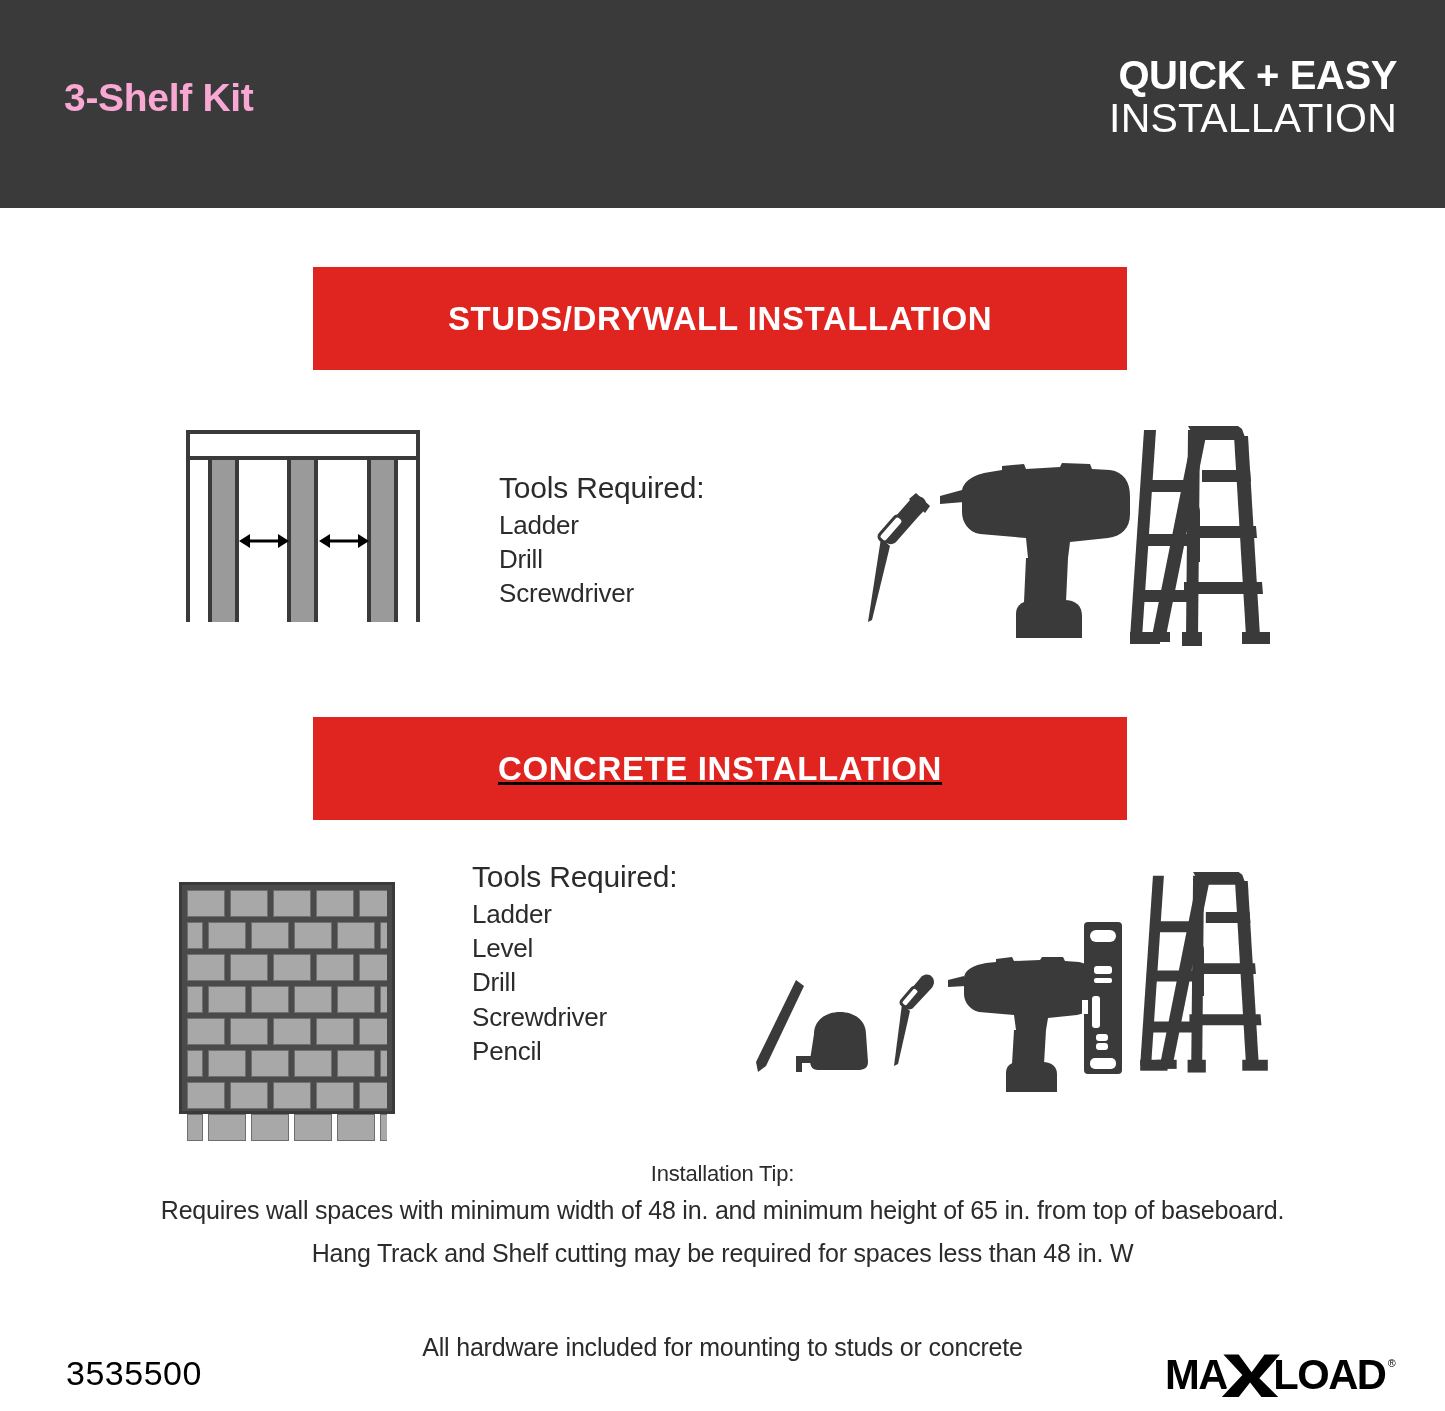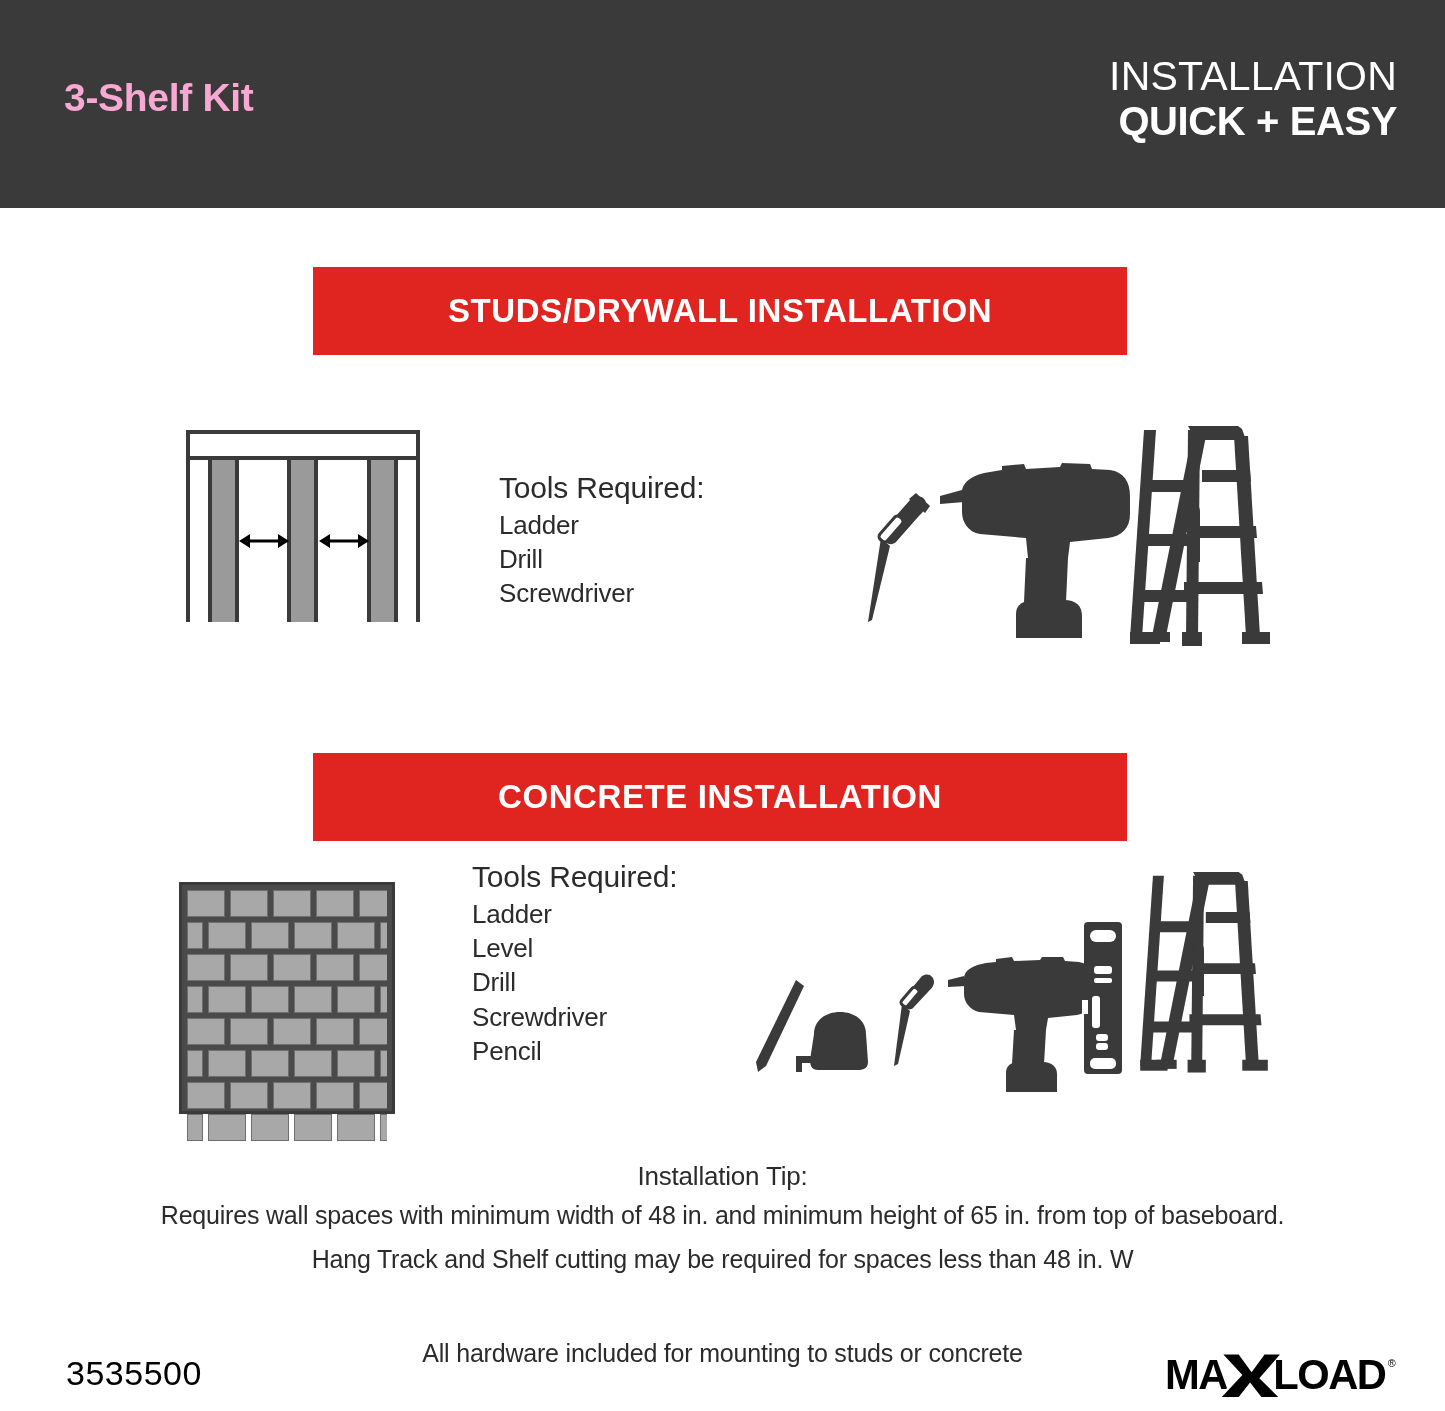--- a/index.html
+++ b/index.html
@@ -57,35 +57,35 @@
     letter-spacing: 0.2px;
     line-height: 1.12;
     white-space: nowrap;
   }
 
   
   .red-banner {
     position: absolute;
     left: 313px;
     width: 814px;
-    height: 88px;
+    height: 103px;
     background: #E0241F;
     display: flex;
     align-items: center;
     justify-content: center;
   }
   .red-banner .banner-text {
     color: #ffffff;
     font-size: 33px;
     font-weight: bold;
     letter-spacing: 0.6px;
     white-space: nowrap;
   }
   #banner-studs { top: 267px; }
-  #banner-concrete { top: 753px; }
+  #banner-concrete { top: 717px; text-decoration: underline; }
 
   
   #studs-diagram {
     position: absolute;
     left: 186px;
     top: 430px;
     width: 234px;
     height: 222px;
   }
   .plate {
@@ -198,21 +198,21 @@
   
   #tip-block {
     position: absolute;
     left: 0;
     top: 1159px;
     width: 1445px;
     text-align: center;
     color: #2b2b2b;
   }
   #tip-heading {
-    font-size: 26px;
+    font-size: 22px;
     font-weight: 400;
     line-height: 1.35;
     letter-spacing: -0.2px;
   }
   .tip-line {
     font-size: 25px;
     font-weight: 400;
     line-height: 1.75;
     letter-spacing: -0.2px;
   }
@@ -241,22 +241,22 @@
   }
 </style>
 </head>
 <body>
 
 <div id="page">
 
   <div id="header">
     <div id="header-title">3-Shelf Kit</div>
     <div id="header-right">
+      <div id="header-kicker">QUICK + EASY</div>
       <div id="header-sub">INSTALLATION</div>
-      <div id="header-kicker">QUICK + EASY</div>
     </div>
   </div>
 
   <div class="red-banner" id="banner-studs">
     <span class="banner-text">STUDS/DRYWALL INSTALLATION</span>
   </div>
 
   <div id="studs-diagram">
     <div class="plate top"></div>
     <div class="wall-side" style="left:0;"></div>

